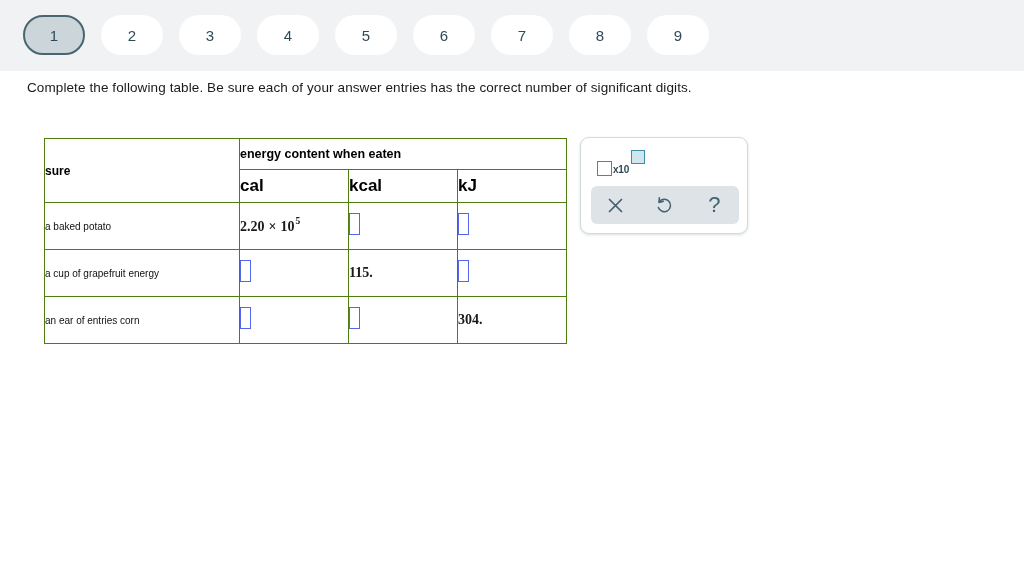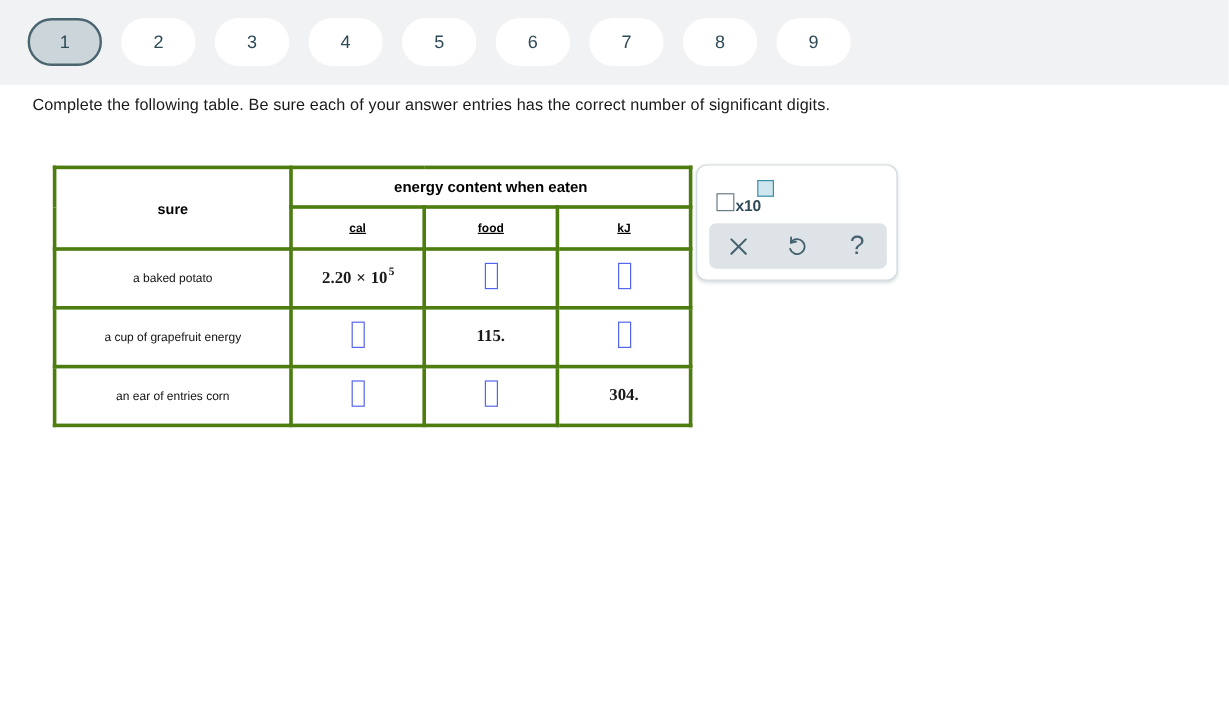--- a/index.html
+++ b/index.html
@@ -70,45 +70,44 @@
     position: absolute;
     left: 44px;
     top: 138px;
   }
   table.data {
     border-collapse: collapse;
     border-spacing: 0;
     table-layout: fixed;
   }
   table.data th, table.data td {
-    border: 3px solid #4d7c0f;
+    border: 1px solid #4d7c0f;
     padding: 0;
-    text-align: center;
+    text-align: left;
     vertical-align: middle;
     background: #ffffff;
   }
   th.food-head {
     width: 194px;
     height: 63px;
     font-size: 12px;
     font-weight: bold;
     color: #000;
   }
   th.group-head {
     height: 30px;
     font-size: 12.5px;
     font-weight: bold;
     color: #000;
   }
   th.unit-head {
     height: 32px;
-    font-size: 10px;
+    font-size: 17px;
     font-weight: bold;
     color: #000;
-    text-decoration: underline;
   }
   th.col-cal { width: 108px; }
   th.col-kcal { width: 108px; }
   th.col-kj  { width: 108px; }
   
   th.col-kcal, td.cell-kcal { border-right: 1px solid #7a7a7a; }
 
   td.food-cell {
     height: 46px;
     text-align: left;
@@ -174,21 +173,21 @@
     width: 15px;
     height: 15px;
     border: 1.6px solid #6b7b84;
     background: #ffffff;
     box-sizing: border-box;
   }
   .sci-tool .x10 {
     position: absolute;
     left: 16px;
     top: 14px;
-    font-size: 13px;
+    font-size: 10px;
     font-weight: bold;
     color: #2e4a57;
     letter-spacing: -0.2px;
   }
   .sci-tool .exp-sq {
     position: absolute;
     left: 34px;
     top: 0px;
     width: 14px;
     height: 14px;
@@ -265,21 +264,21 @@
 
 <div class="table-wrap">
   <table class="data">
     <thead>
       <tr>
         <th class="food-head" rowspan="2">sure</th>
         <th class="group-head" colspan="3">energy content when eaten</th>
       </tr>
       <tr>
         <th class="unit-head col-cal">cal</th>
-        <th class="unit-head col-kcal">food</th>
+        <th class="unit-head col-kcal">kcal</th>
         <th class="unit-head col-kj">kJ</th>
       </tr>
     </thead>
     <tbody>
 
       <tr>
         <td class="food-cell">a baked potato</td>
         <td class="value-cell cell-cal">
           <span class="sci"><span>2.20</span><span class="times">×</span><span>10</span><sup>5</sup></span>
         </td>

